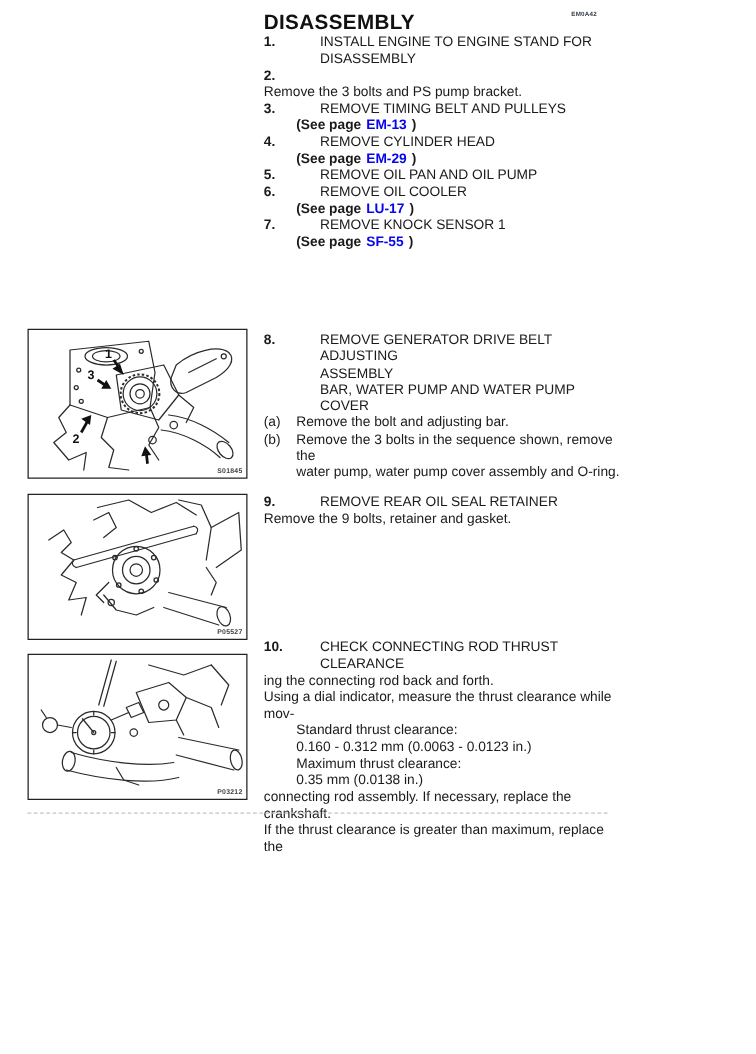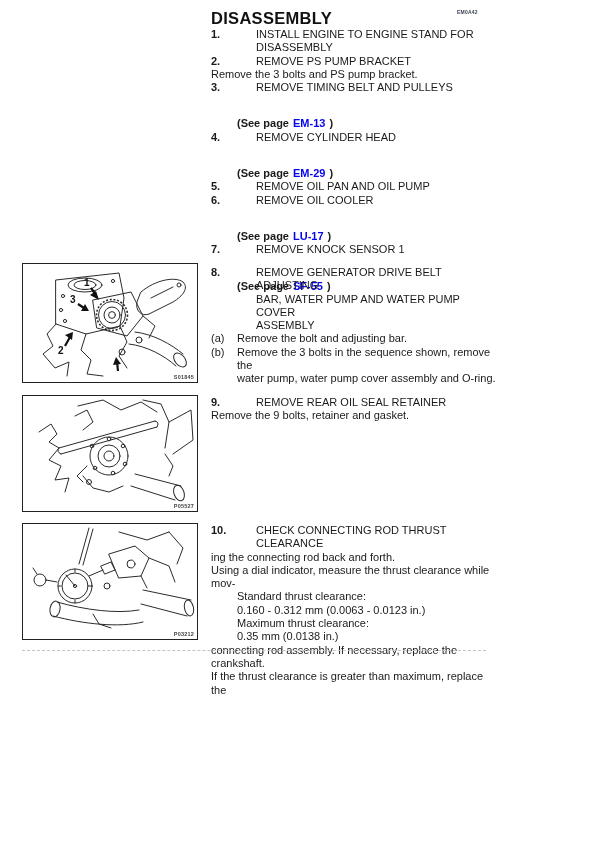--- a/index.html
+++ b/index.html
@@ -21,21 +21,21 @@
   }
   .top-steps{
     position:absolute;left:211px;top:28px;width:300px;
     font-size:11px;line-height:13.3px;
   }
   .step-row{display:flex;}
   .num-col{width:26px;flex:0 0 26px;font-weight:bold;}
   .head-text{font-weight:normal;margin-left:19px;}
   .indent{padding-left:26px;}
   .body-text{font-weight:normal;}
-  .see-line{padding-left:26px;font-weight:bold;margin-top:23px;}
+  .see-line{padding-left:26px;font-weight:bold;}
   .link{color:var(--link,#0505ee);cursor:pointer;}
   .see-sep{display:inline-block;width:4px;}
   .fig-box{
     position:absolute;left:22px;width:174px;
     border:1px solid #222;background:#fff;
   }
   .fig-box svg{display:block;width:174px;height:100%;}
   .fig-code{
     position:absolute;right:3px;bottom:2px;
     font-size:5.5px;color:#444;font-weight:bold;letter-spacing:.2px;
@@ -66,21 +66,20 @@
 
   <div class="top-steps">
     <div class="step-row">
       <span class="num-col">1.</span>
       <span class="head-text">INSTALL ENGINE TO ENGINE STAND FOR</span>
     </div>
     <div class="indent head-text">DISASSEMBLY</div>
 
     <div class="step-row">
       <span class="num-col">2.</span>
-      <span class="head-text">REMOVE PS PUMP BRACKET</span>
     </div>
     <div class="body-text">Remove the 3 bolts and PS pump bracket.</div>
 
     <div class="step-row">
       <span class="num-col">3.</span>
       <span class="head-text">REMOVE TIMING BELT AND PULLEYS</span>
     </div>
     <div class="see-line"><span>(See page</span><span class="see-sep"></span><span class="link">EM-13</span><span class="see-sep"></span><span>)</span></div>
 
     <div class="step-row">
@@ -212,42 +211,42 @@
       <path class="ln" d="M70,90 L76,100 L88,104"></path>
     </svg>
     <span class="fig-code">P03212</span>
   </div>
 
   <div class="text-block" style="top:266px;">
     <div class="step-row">
       <span class="num-col">8.</span>
       <span class="head-text">REMOVE GENERATOR DRIVE BELT ADJUSTING</span>
     </div>
+    <div class="indent head-text">ASSEMBLY</div>
     <div class="indent head-text">BAR, WATER PUMP AND WATER PUMP COVER</div>
-    <div class="indent head-text">ASSEMBLY</div>
     <div class="step-row">
       <span class="num-col" style="font-weight:normal;">(a)</span>
       <span class="body-text">Remove the bolt and adjusting bar.</span>
     </div>
     <div class="step-row">
       <span class="num-col" style="font-weight:normal;">(b)</span>
       <span class="body-text">Remove the 3 bolts in the sequence shown, remove the</span>
     </div>
     <div class="indent body-text">water pump, water pump cover assembly and O-ring.</div>
   </div>
 
   <div class="text-block" style="top:396px;">
     <div class="step-row">
       <span class="num-col">9.</span>
       <span class="head-text">REMOVE REAR OIL SEAL RETAINER</span>
     </div>
     <div class="body-text">Remove the 9 bolts, retainer and gasket.</div>
   </div>
 
-  <div class="text-block" style="top:524px;">
+  <div class="text-block" style="top:512px;">
     <div class="step-row">
       <span class="num-col">10.</span>
       <span class="head-text">CHECK CONNECTING ROD THRUST CLEARANCE</span>
     </div>
     <div class="body-text">ing the connecting rod back and forth.</div>
     <div class="body-text">Using a dial indicator, measure the thrust clearance while mov-</div>
     <div class="spec">Standard thrust clearance:</div>
     <div class="spec">0.160 - 0.312 mm (0.0063 - 0.0123 in.)</div>
     <div class="spec">Maximum thrust clearance:</div>
     <div class="spec">0.35 mm (0.0138 in.)</div>

